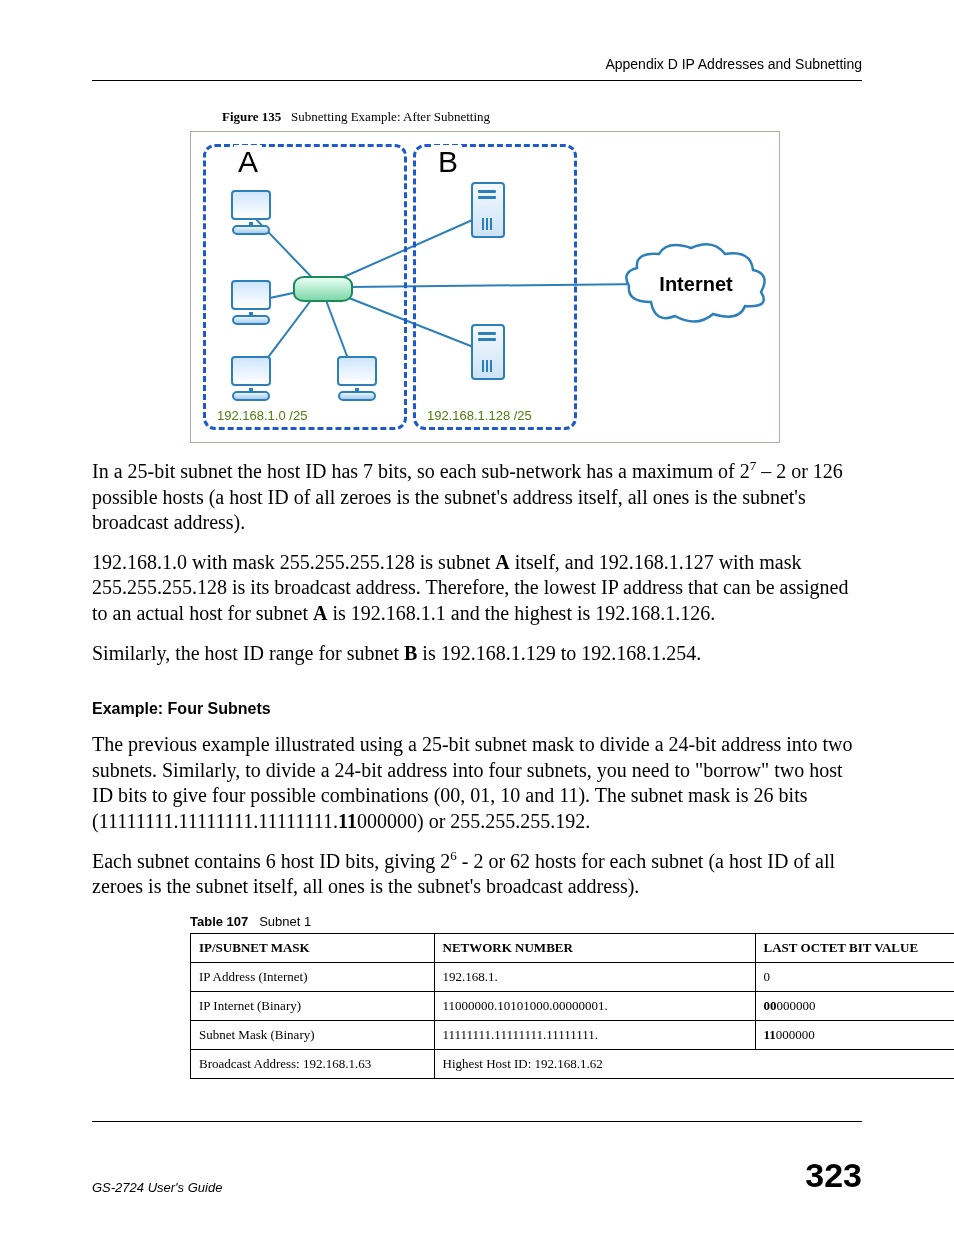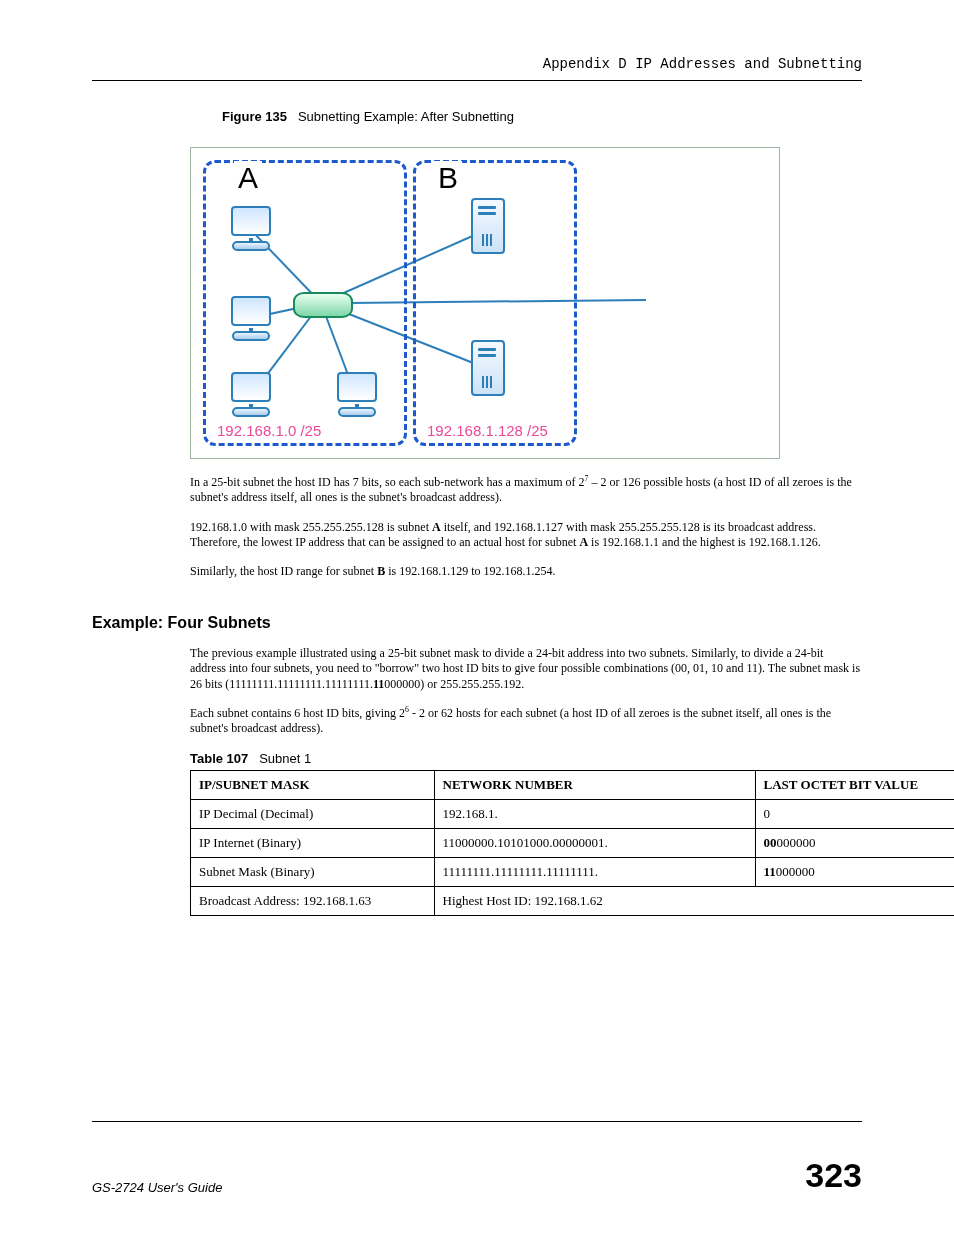--- a/index.html
+++ b/index.html
@@ -10,35 +10,35 @@
     width: 954px;
     box-sizing: border-box;
   }
   .page {
     padding: 56px 92px 40px 92px;
     box-sizing: border-box;
     position: relative;
     min-height: 1235px;
   }
   .header-right {
-    font-family: Liberation Mono, monospace;
+    font-family: Liberation Sans, sans-serif;
     font-size: 14px;
     text-align: right;
     padding-bottom: 8px;
   }
   .header-rule {
     border: 0;
     border-top: 1.5px solid #000;
     margin: 0 0 28px 0;
   }
   .caption {
-    font-family: Liberation Sans, sans-serif;
+    font-family: Liberation Serif, serif;
     font-size: 13px;
     margin-left: 98px;
-    margin-bottom: 23px;
+    margin-bottom: 6px;
     padding-left: 32px;
   }
   .caption b { font-weight: bold; }
   .figure-holder {
     margin-left: 98px;
     margin-bottom: 16px;
   }
   
   .net-diagram {
     width: 588px;
@@ -64,22 +64,22 @@
     background: #fff;
     padding: 0 4px;
   }
   .subnet-A .subnet-title { left: 28px; }
   .subnet-B .subnet-title { left: 18px; }
   .subnet-cidr {
     position: absolute;
     bottom: 4px;
     left: 8px;
     font-family: Arial, Helvetica, sans-serif;
-    font-size: 15px;
-    color: #ec4899;
+    font-size: 13px;
+    color: #4d7c0f;
     background: #fff;
     padding: 0 3px;
   }
   
   .pc {
     position: absolute;
     width: 44px;
     height: 40px;
   }
   .pc .monitor {
@@ -130,22 +130,21 @@
   }
   .cloud svg { display:block; }
   .cloud-label {
     position:absolute; left:0; top:0; width:150px; height:84px;
     display:flex; align-items:center; justify-content:center;
     font-size: 20px; font-weight:bold; color:#000;
   }
 
   
   .body-block {
-    margin-left: 98px;
-    font-size: 12px;
+    font-size: 20px;
     line-height: 1.28;
   }
   .body-block p { margin: 0 0 14px 0; }
   sup { font-size: 0.65em; vertical-align: super; line-height:0; }
   b { font-weight: bold; }
 
   .section-heading {
     font-family: Arial, Helvetica, sans-serif;
     font-size: 16px;
     font-weight: bold;
@@ -249,20 +248,26 @@
           <div class="monitor"></div>
           <div class="stand"></div>
           <div class="keyboard"></div>
         </div>
 
       <div class="router" style="left:102px; top:144px;"></div>
 
       <div class="server" style="left:280px; top:50px;"></div>
       <div class="server" style="left:280px; top:192px;"></div>
 
+      <div class="cloud">
+        <svg width="150" height="84">
+          <path d="M30 60 Q6 60 8 44 Q0 30 16 26 Q14 10 38 12 Q46 -2 70 6 Q92 -4 104 12 Q130 8 132 28 Q150 32 140 50 Q150 66 124 64 Q118 80 92 72 Q76 86 54 74 Q34 82 30 60 Z" fill="#fff" stroke="#2c7fb8" stroke-width="2.5"></path>
+        </svg>
+        <div class="cloud-label">Internet</div>
+      </div>
     </div>
   </div>
 
   <div class="body-block">
     <p>
       <span>In a 25-bit subnet the host ID has 7 bits, so each sub-network has a maximum of 2</span><sup>7</sup><span> – 2 or 126 possible hosts (a host ID of all zeroes is the subnet's address itself, all ones is the subnet's broadcast address).</span>
     </p>
     <p>
       <span>192.168.1.0 with mask 255.255.255.128 is subnet </span><b>A</b><span> itself, and 192.168.1.127 with mask 255.255.255.128 is its broadcast address. Therefore, the lowest IP address that can be assigned to an actual host for subnet </span><b>A</b><span> is 192.168.1.1 and the highest is 192.168.1.126.</span>
     </p>
@@ -288,21 +293,21 @@
   </div>
 
   <table class="subnet-table">
     <tbody>
         <tr>
       <th class="col-a">IP/SUBNET MASK</th>
       <th class="col-b">NETWORK NUMBER</th>
       <th class="col-c">LAST OCTET BIT VALUE</th>
     </tr>
     <tr>
-      <td>IP Decimal (Decimal)</td>
+      <td>IP Address (Internet)</td>
       <td>192.168.1.</td>
       <td>0</td>
     </tr>
     <tr>
       <td>IP Internet (Binary)</td>
       <td>11000000.10101000.00000001.</td>
       <td><b>00</b><span>000000</span></td>
     </tr>
     <tr>
       <td>Subnet Mask (Binary)</td>

